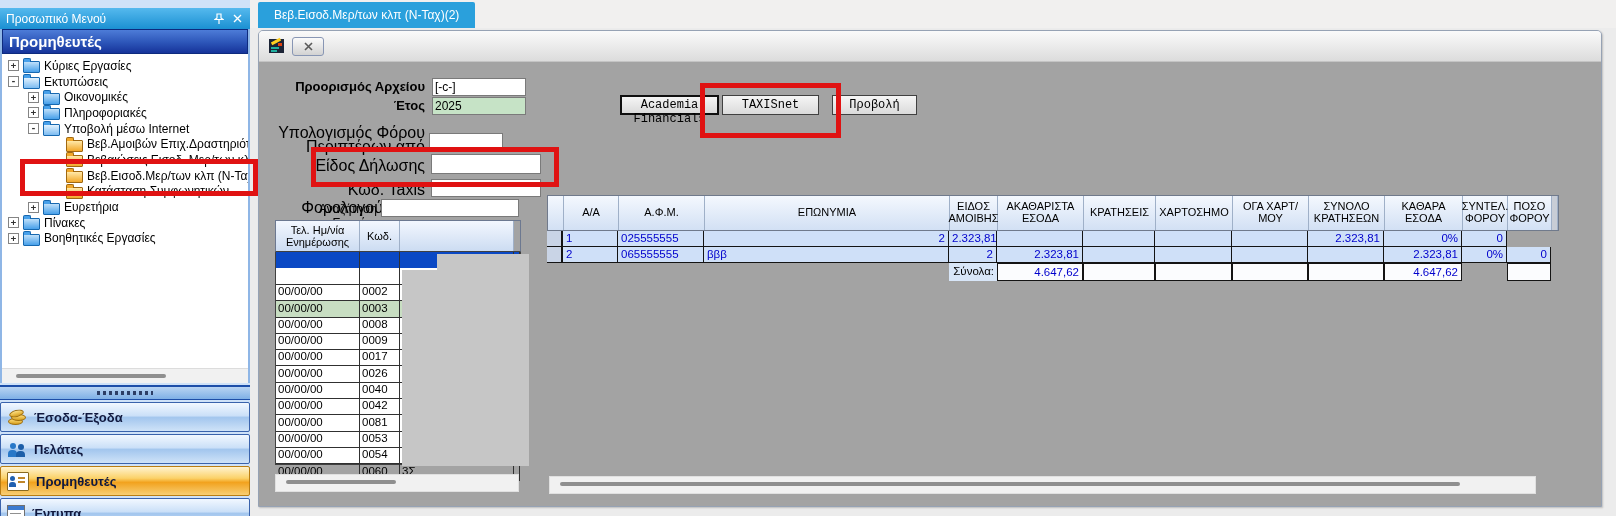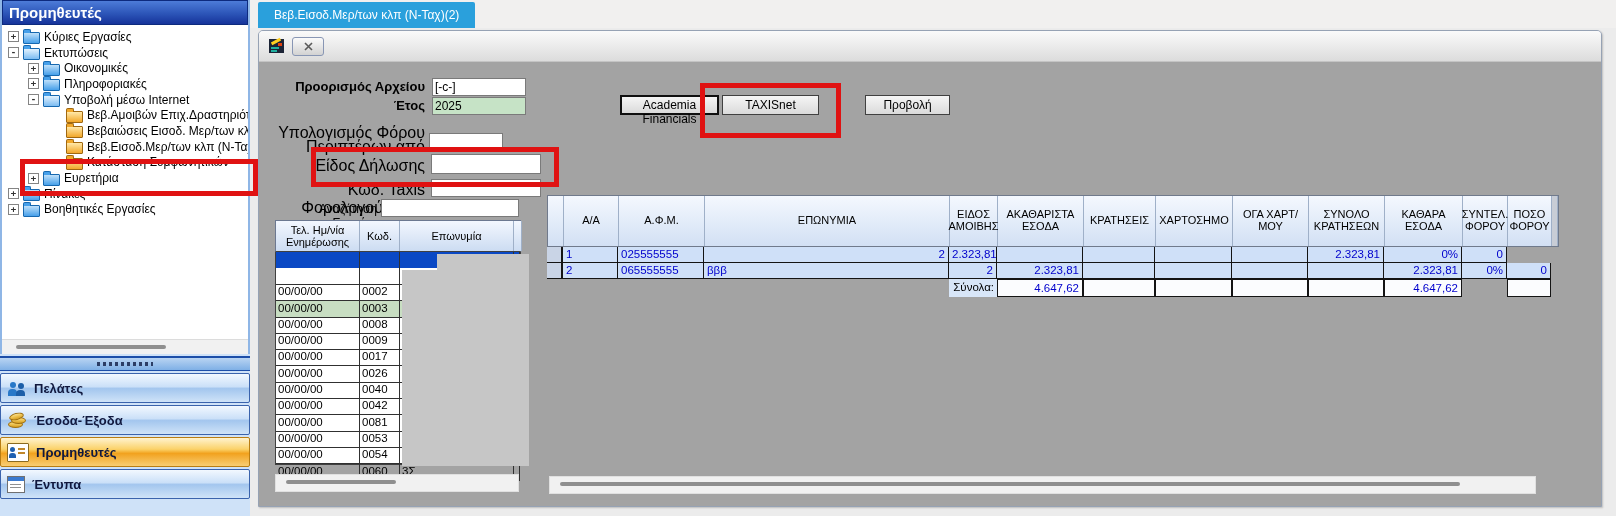--- a/index.html
+++ b/index.html
@@ -79,41 +79,41 @@
   .win-title{flex:1;color:#9aa2ac;font-size:13px}
   .win-close{width:30px;height:17px;border:1px solid #8896b4;border-radius:3px;
     background:linear-gradient(180deg,#fbfbfb,#d2d2d2);display:flex;align-items:center;justify-content:center}
   .content{position:absolute;left:0;top:31px;right:0;bottom:0;background:#a3a3a3}
   .flabel{position:absolute;width:166px;text-align:right;font-size:16px}
   .flabel.b{font-weight:bold;font-size:13px}
   .fin{position:absolute;height:16px;border:1px solid #7a7a7a;background:#fff;
     font-family:"Liberation Sans",sans-serif;font-size:12px;padding:0 2px;box-sizing:content-box}
   .fin.green{background:#c6e3c6}
   .btn{position:absolute;height:20px;border:1px solid #404040;font-size:12px;
-    background:linear-gradient(180deg,#f5f5f5,#dadada);font-family:Liberation Sans, sans-serif}
+    background:linear-gradient(180deg,#f5f5f5,#dadada);font-family:Liberation Mono, monospace}
   .btn.def{border:2px solid #101010}
   
   .clist{position:absolute;left:16px;top:158px;width:246px}
   .cl-head{display:grid;grid-template-columns:84px 40px 114px 8px;
     border:1px solid #6c7890;border-bottom:1px solid #404040}
   .cl-head div{background:linear-gradient(180deg,#f3f7fe,#ccdcf2);border-right:1px solid #9fb0c8;
     font-size:11px;text-align:center;padding:2px 0;height:26px;display:flex;align-items:center;justify-content:center}
   .cl-body{border:1px solid #404040;border-top:none}
   .crow{display:grid;grid-template-columns:84px 40px 114px 6px;height:16.3px;background:#fff}
   .crow div{border-right:1px solid #303030;border-bottom:1px solid #303030;font-size:11.5px;
     padding:16px 2px;line-height:15px;overflow:hidden;white-space:nowrap}
   .crow.sel{background:#0a48c4;color:#fff}
   .crow.green{background:#c8dec2}
   
   .grid{position:absolute;left:288px;top:133px}
   .g{display:grid;grid-template-columns:16px 55px 86px 245px 48px 86px 72px 77px 76px 76px 78px 45px 44px 6px}
   .g-head{border:1px solid #707a8c}
   .g-head div{background:linear-gradient(180deg,#f4f8fe,#d2e0f4);border-right:1px solid #9fb0c8;
     font-size:11px;text-align:center;height:34px;display:flex;align-items:center;justify-content:center;
-    padding:8px 1px;line-height:1.05}
+    padding:0 1px;line-height:1.05}
   .g-head div.filler{background:#c8cdd6}
   .grow{height:16px}
   .grow div{border-right:1px solid #141414;border-bottom:1px solid #141414;font-size:11.5px;
     line-height:15px;padding:0 3px;overflow:hidden;white-space:nowrap;background:#cfe0f8;color:#0000cc}
   .grow div.ind{background:#c9d4e6;border-right:2px solid #141414}
   .grow div.num{text-align:right}
   .grow div.filler{background:transparent;border:none}
   .g-tot{height:17px}
   .g-tot div{font-size:11.5px;line-height:16px;padding:0 3px;white-space:nowrap;background:transparent;border:none}
   .g-tot .tlabel{background:#d8e6f8;text-align:right;color:#000}
@@ -123,20 +123,34 @@
   .hs{position:absolute;height:16px;background:#f1f1f1;border:1px solid #e0e0e0}
   
   .redact{position:absolute;background:#c6c6c6}
   
   .anno{position:absolute;border:5px solid #e01212;z-index:50}
 </style>
 </head>
 <body>
 
 <div class="sidebar">
+  <div class="sb-caption">
+    <span class="cap-lbl">Προσωπικό Μενού</span>
+    <span class="sb-capbtn">
+        <svg width="10" height="12" viewBox="0 0 10 12">
+          <path d="M3 1h4v4l2 1.5H1L3 5z" fill="none" stroke="#fff" stroke-width="1.2"></path>
+          <line x1="5" y1="6.5" x2="5" y2="11" stroke="#fff" stroke-width="1.2"></line>
+        </svg>
+      </span>
+    <span class="sb-capbtn">
+        <svg width="9" height="9" viewBox="0 0 9 9">
+          <path d="M1 1L8 8M8 1L1 8" stroke="#fff" stroke-width="1.4"></path>
+        </svg>
+      </span>
+  </div>
   <div class="sb-frame">
     <div class="sb-title">Προμηθευτές</div>
     <div class="tree">
       <div class="ti lvl0">
           <span class="exp">+</span>
           <span class="fold"></span>
           <span class="lbl">Κύριες Εργασίες</span>
         </div>
       <div class="ti lvl0">
           <span class="exp">-</span>
@@ -192,35 +206,35 @@
     </div>
     <div class="sb-hscroll">
         <span class="thumb"></span>
       </div>
   </div>
   <div class="splitter">
       <span class="grip"></span>
     </div>
   <div class="navbtns">
     <div class="navbtn">
+      <span class="nic ic-coins">
+          <i></i>
+          <i></i>
+          <i></i>
+        </span>
+      <span>Έσοδα-Έξοδα</span>
+    </div>
+    <div class="navbtn">
       <span class="nic ic-people">
           <i class="b b1"></i>
           <i class="b b2"></i>
           <i class="h h1"></i>
           <i class="h h2"></i>
         </span>
       <span>Πελάτες</span>
-    </div>
-    <div class="navbtn">
-      <span class="nic ic-coins">
-          <i></i>
-          <i></i>
-          <i></i>
-        </span>
-      <span>Έσοδα-Έξοδα</span>
     </div>
     <div class="navbtn active">
       <span class="nic ic-card">
           <i class="ph"></i>
           <i class="pb"></i>
           <i class="l1"></i>
           <i class="l2"></i>
         </span>
       <span>Προμηθευτές</span>
     </div>
@@ -265,31 +279,30 @@
       <div class="flabel" style="left:0;top:76px">Περιπτέρων από</div>
       <input class="fin" style="left: 170px; top: 71px; width: 68px;" value="">
       <div class="flabel" style="left:0;top:95px">Είδος Δήλωσης</div>
       <input class="fin" style="left: 172px; top: 92px; width: 104px; height: 18px;" value="">
       <div class="flabel" style="left:0;top:119px">Κωδ. Taxis Φορολογούμενου</div>
       <input class="fin" style="left: 172px; top: 117px; width: 104px;" value="">
       <div class="anno" style="left:52px;top:85px;width:238px;height:30px"></div>
 
       <button class="btn def" style="left:361px;top:33px;width:99px">Academia Financials</button>
       <button class="btn" style="left:463px;top:33px;width:97px">TAXISnet</button>
-      <button class="btn" style="left:606px;top:33px;width:85px">Προβολή</button>
+      <button class="btn" style="left:573px;top:33px;width:85px">Προβολή</button>
       <div class="anno" style="left:441px;top:21px;width:131px;height:45px"></div>
 
       <div style="position:absolute;left:16px;top:140px;width:102px;text-align:right">Αναζήτηση Εταιρίας</div>
       <input class="fin" style="left: 122px; top: 137px; width: 132px;" value="">
 
       <div class="clist">
         <div class="cl-head">
           <div>Τελ. Ημ/νία Ενημέρωσης</div>
           <div>Κωδ.</div>
-          <div>Επωνυμία</div>
           <div></div>
         </div>
         <div class="cl-body">
           <div class="crow sel">
               <div>00/00/00</div>
               <div>0001</div>
               <div>ΧΠΑΡΟΣ</div>
               <div></div>
             </div>
           <div class="crow">

